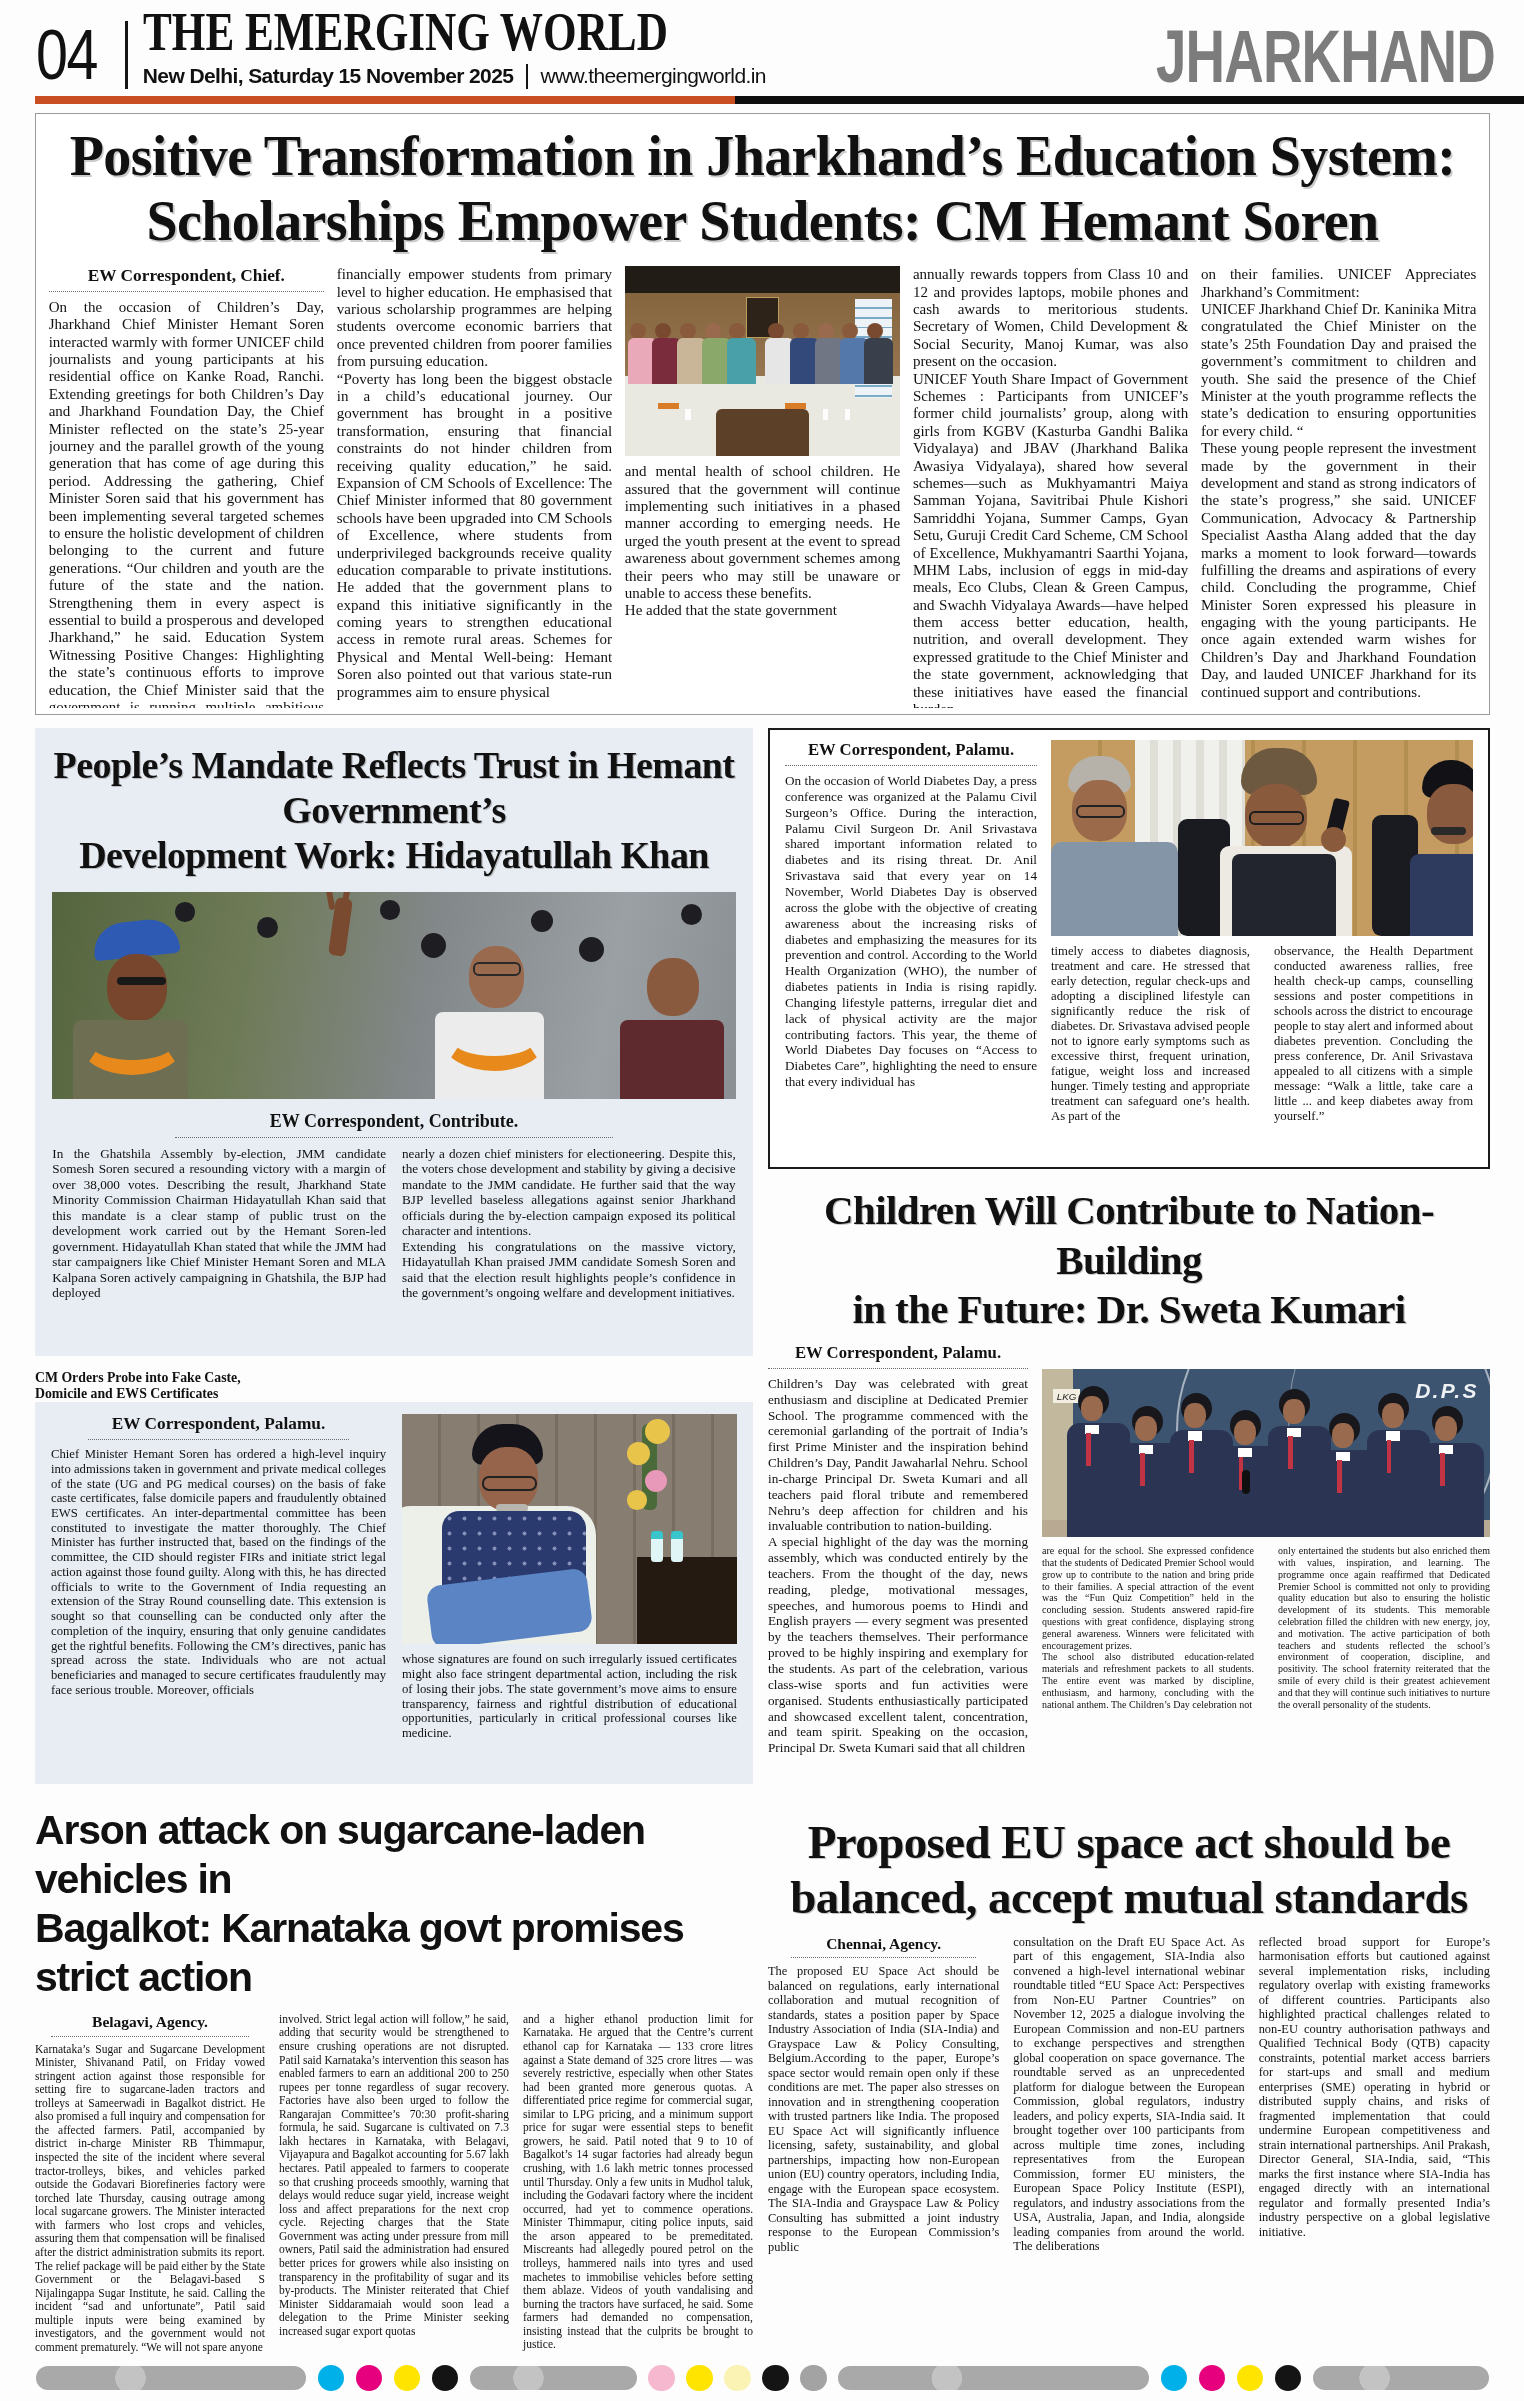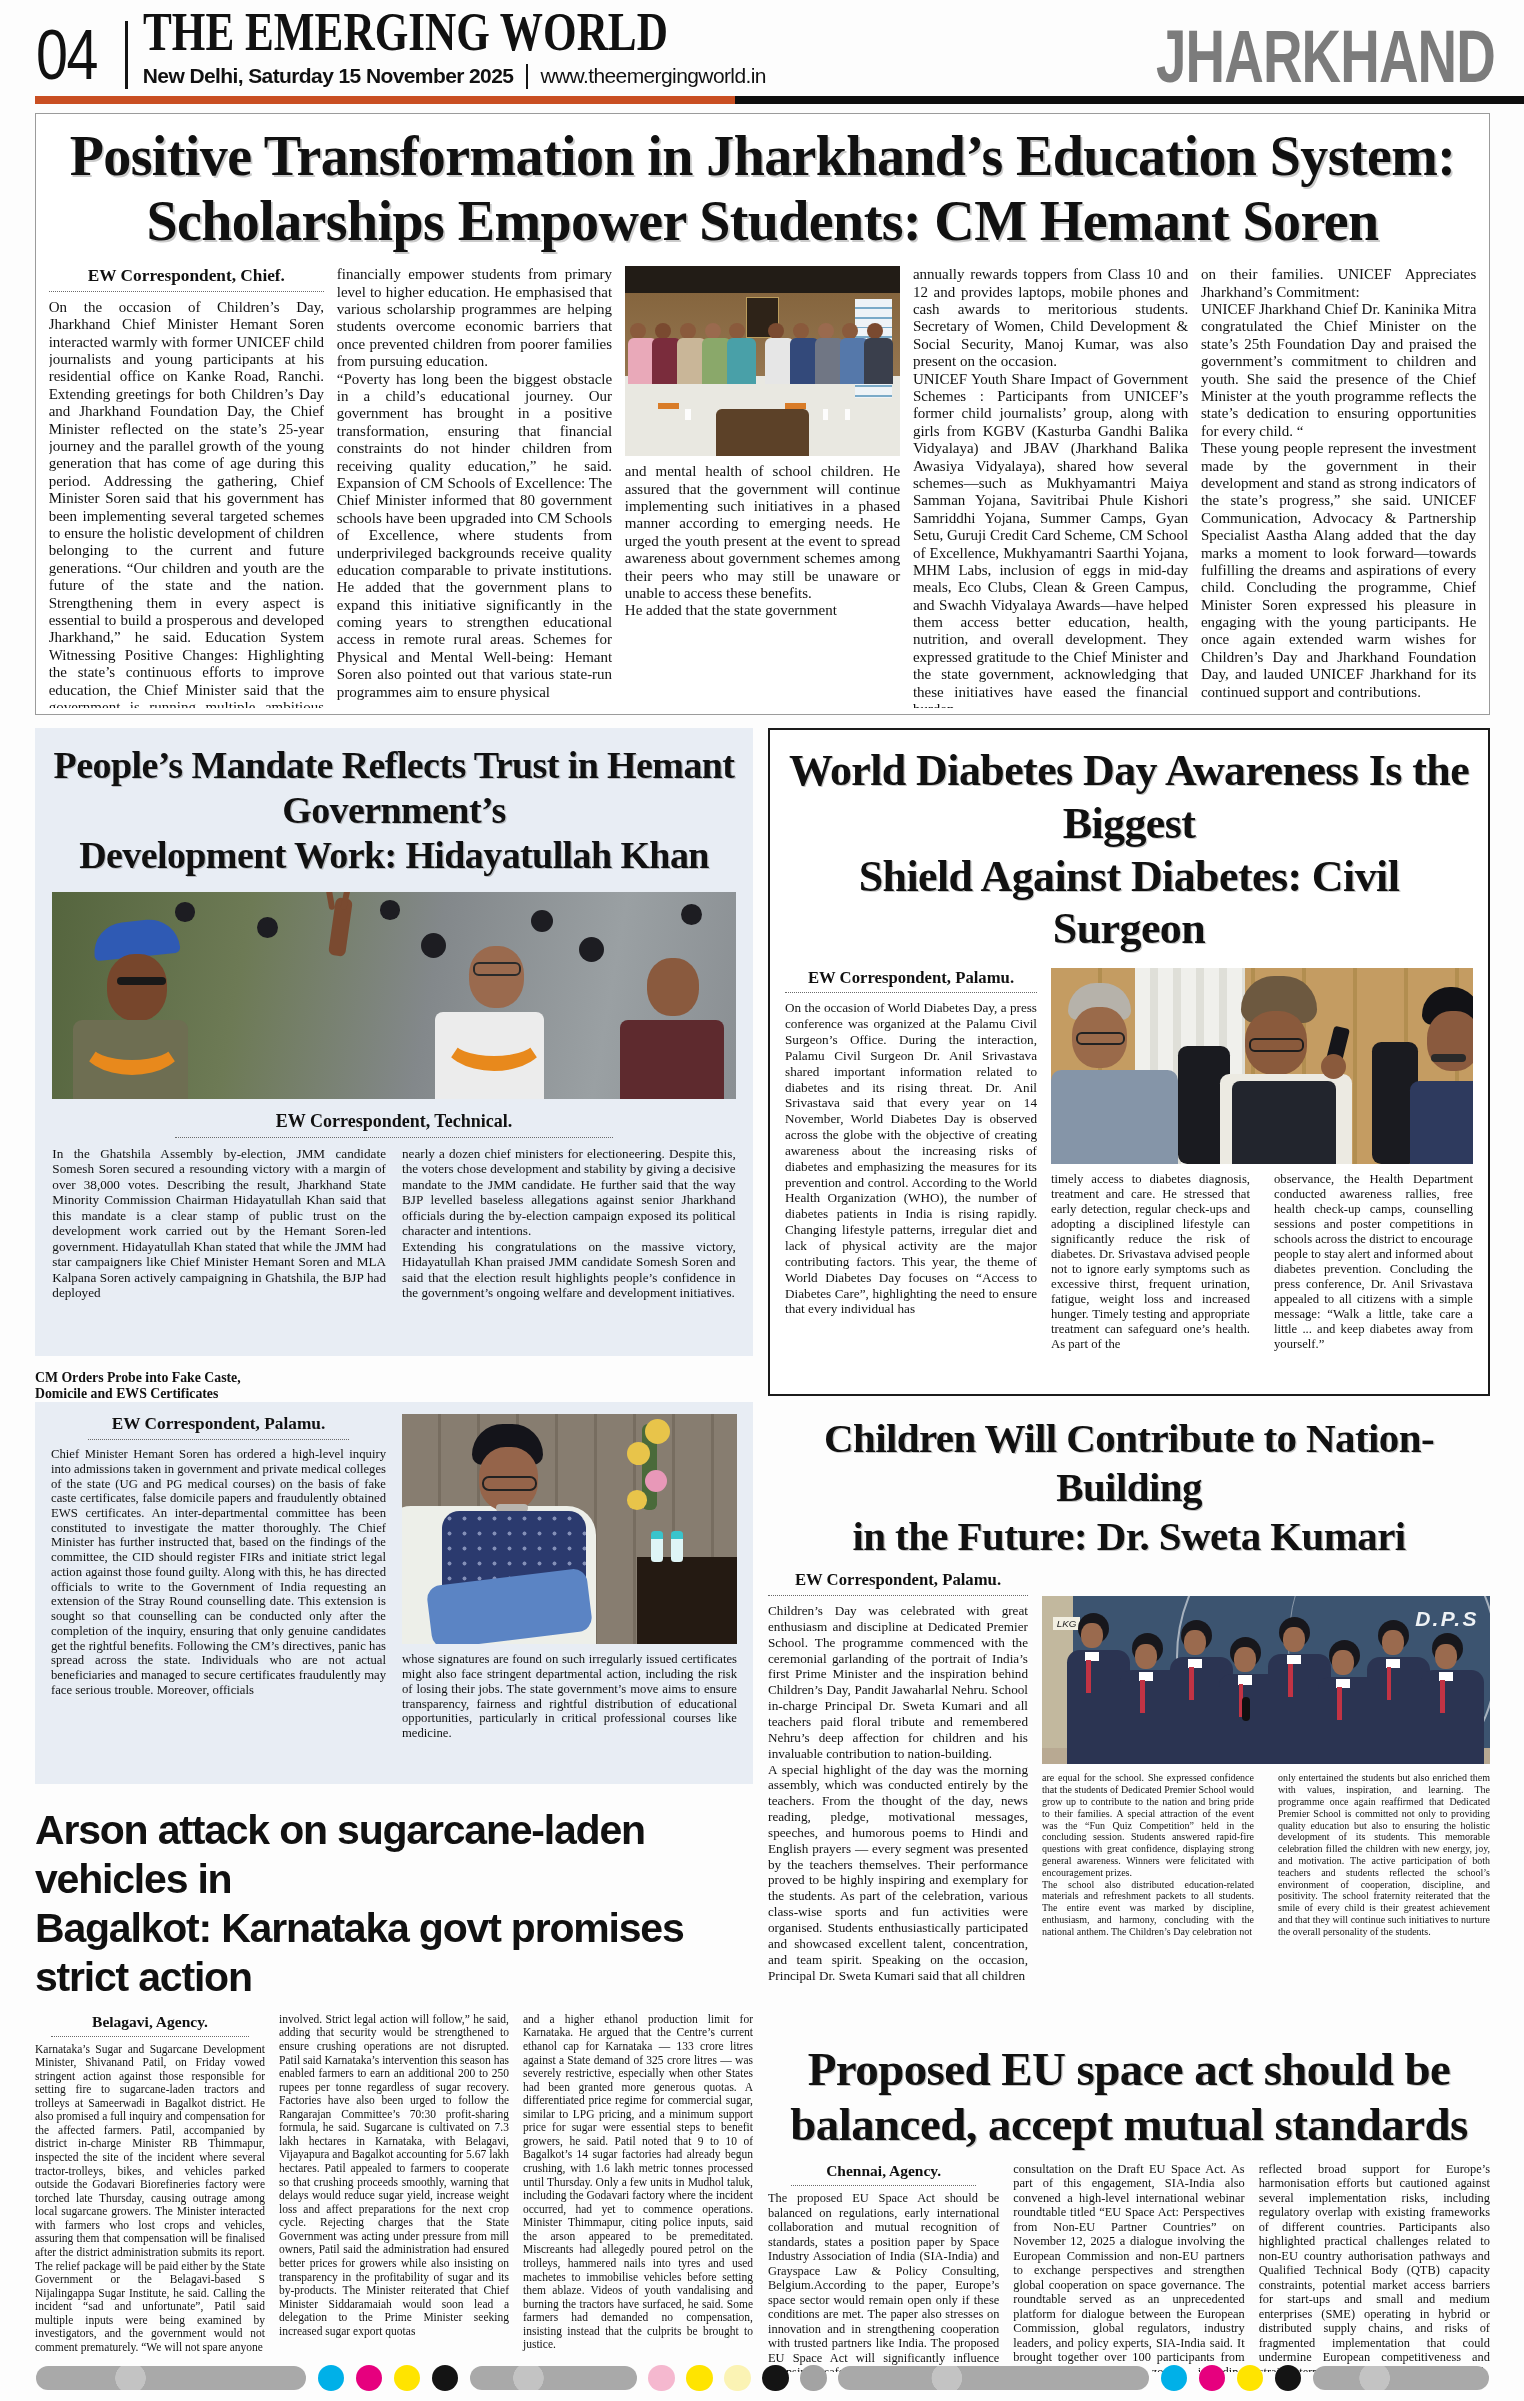--- a/index.html
+++ b/index.html
@@ -240,21 +240,21 @@
           <i style="left:42.6%; top:-4%; width:5.8px; height:26.5px; background:#7a4a30; border-radius:2.9px; transform:rotate(12deg);"></i>
           <i class="ph-head" style="left:54%; top:20%; width:25px; height:25px;"></i>
           <i style="left:61%; top:26%; width:55px; height:62px; background:#9a6a4e; border-radius:46%;"></i>
           <i style="left:61.6%; top:34%; width:48px; height:14px; border:2.3px solid #2a2a2a; border-radius:5.8px; background:transparent;"></i>
           <i style="left:56%; top:58%; width:109px; height:42%; background:#ececec; border-radius:8px 8px 0 0;"></i>
           <i class="garland" style="left:57%; top:56%; width:104px; height:63px;"></i>
           <i class="ph-head" style="left:77%; top:22%; width:25px; height:25px;"></i>
           <i style="left:87%; top:32%; width:52px; height:58px; background:#8a5a3e; border-radius:46%;"></i>
           <i style="left:83%; top:62%; width:104px; height:38%; background:#5e2a2e; border-radius:8px 8px 0 0;"></i>
         </div>
-        <div class="byline">EW Correspondent, Technical.</div>
+        <div class="byline">EW Correspondent, Contribute.</div>
         <div class="cols2">
           <div class="col btxt">In the Ghatshila Assembly by-election, JMM candidate Somesh Soren secured a resounding victory with a margin of over 38,000 votes. Describing the result, Jharkhand State Minority Commission Chairman Hidayatullah Khan said that this mandate is a clear stamp of public trust on the development work carried out by the Hemant Soren-led government. Hidayatullah Khan stated that while the JMM had star campaigners like Chief Minister Hemant Soren and MLA Kalpana Soren actively campaigning in Ghatshila, the BJP had deployed</div>
           <div class="col btxt">nearly a dozen chief ministers for electioneering. Despite this, the voters chose development and stability by giving a decisive mandate to the JMM candidate. He further said that the way BJP levelled baseless allegations against senior Jharkhand officials during the by-election campaign exposed its political character and intentions.
 Extending his congratulations on the massive victory, Hidayatullah Khan praised JMM candidate Somesh Soren and said that the election result highlights people’s confidence in the government’s ongoing welfare and development initiatives.</div>
         </div>
       </section>
 
       <section>
         <h2>CM Orders Probe into Fake Caste,
 Domicile and EWS Certificates</h2>
@@ -296,22 +296,20 @@
           </div>
           <div class="col btxt">involved. Strict legal action will follow,” he said, adding that security would be strengthened to ensure crushing operations are not disrupted. Patil said Karnataka’s intervention this season has enabled farmers to earn an additional 200 to 250 rupees per tonne regardless of sugar recovery. Factories have also been urged to follow the Rangarajan Committee’s 70:30 profit-sharing formula, he said. Sugarcane is cultivated on 7.3 lakh hectares in Karnataka, with Belagavi, Vijayapura and Bagalkot accounting for 5.67 lakh hectares. Patil appealed to farmers to cooperate so that crushing proceeds smoothly, warning that delays would reduce sugar yield, increase weight loss and affect preparations for the next crop cycle. Rejecting charges that the State Government was acting under pressure from mill owners, Patil said the administration had ensured better prices for growers while also insisting on transparency in the profitability of sugar and its by-products. The Minister reiterated that Chief Minister Siddaramaiah would soon lead a delegation to the Prime Minister seeking increased sugar export quotas</div>
           <div class="col btxt">and a higher ethanol production limit for Karnataka. He argued that the Centre’s current ethanol cap for Karnataka — 133 crore litres against a State demand of 325 crore litres — was severely restrictive, especially when other States had been granted more generous quotas. A differentiated price regime for commercial sugar, similar to LPG pricing, and a minimum support price for sugar were essential steps to benefit growers, he said. Patil noted that 9 to 10 of Bagalkot’s 14 sugar factories had already begun crushing, with 1.6 lakh metric tonnes processed until Thursday. Only a few units in Mudhol taluk, including the Godavari factory where the incident occurred, had yet to commence operations. Minister Thimmapur, citing police inputs, said the arson appeared to be premeditated. Miscreants had allegedly poured petrol on the trolleys, hammered nails into tyres and used machetes to immobilise vehicles before setting them ablaze. Videos of youth vandalising and burning the tractors have surfaced, he said. Some farmers had demanded no compensation, insisting instead that the culprits be brought to justice.</div>
         </div>
       </section>
     </div>
 
     <div class="right-stack">
 
       <section class="diabetes">
-        <h2>World Diabetes Day Awareness Is the Biggest
-Shield Against Diabetes:  Civil Surgeon</h2>
         <div class="d-content">
           <div class="d-col1">
             <div class="byline">EW Correspondent, Palamu.</div>
             <div class="btxt">On the occasion of World Diabetes Day, a press conference was organized at the Palamu Civil Surgeon’s Office. During the interaction, Palamu Civil Surgeon Dr. Anil Srivastava shared important information related to diabetes and its rising threat. Dr. Anil Srivastava said that every year on 14 November, World Diabetes Day is observed across the globe with the objective of creating awareness about the increasing risks of diabetes and emphasizing the measures for its prevention and control. According to the World Health Organization (WHO), the number of diabetes patients in India is rising rapidly. Changing lifestyle patterns, irregular diet and lack of physical activity are the major contributing factors. This year, the theme of World Diabetes Day focuses on “Access to Diabetes Care”, highlighting the need to ensure that every individual has</div>
           </div>
           <div class="d-wide">
             <div class="photo photo4">
               <i style="left:20%; top:0; width:26%; height:100%; background:repeating-linear-gradient(90deg,#f0f0ec 0 15px,#dfdfd8 15px 23px);"></i>
               <i style="left:4%; top:8%; width:63px; height:37px; background:#b6b2aa; border-radius:32px 32px 10.4px 10.4px;"></i>
               <i style="left:5%; top:20%; width:55px; height:61px; background:#9a6a4a; border-radius:45%;"></i>

